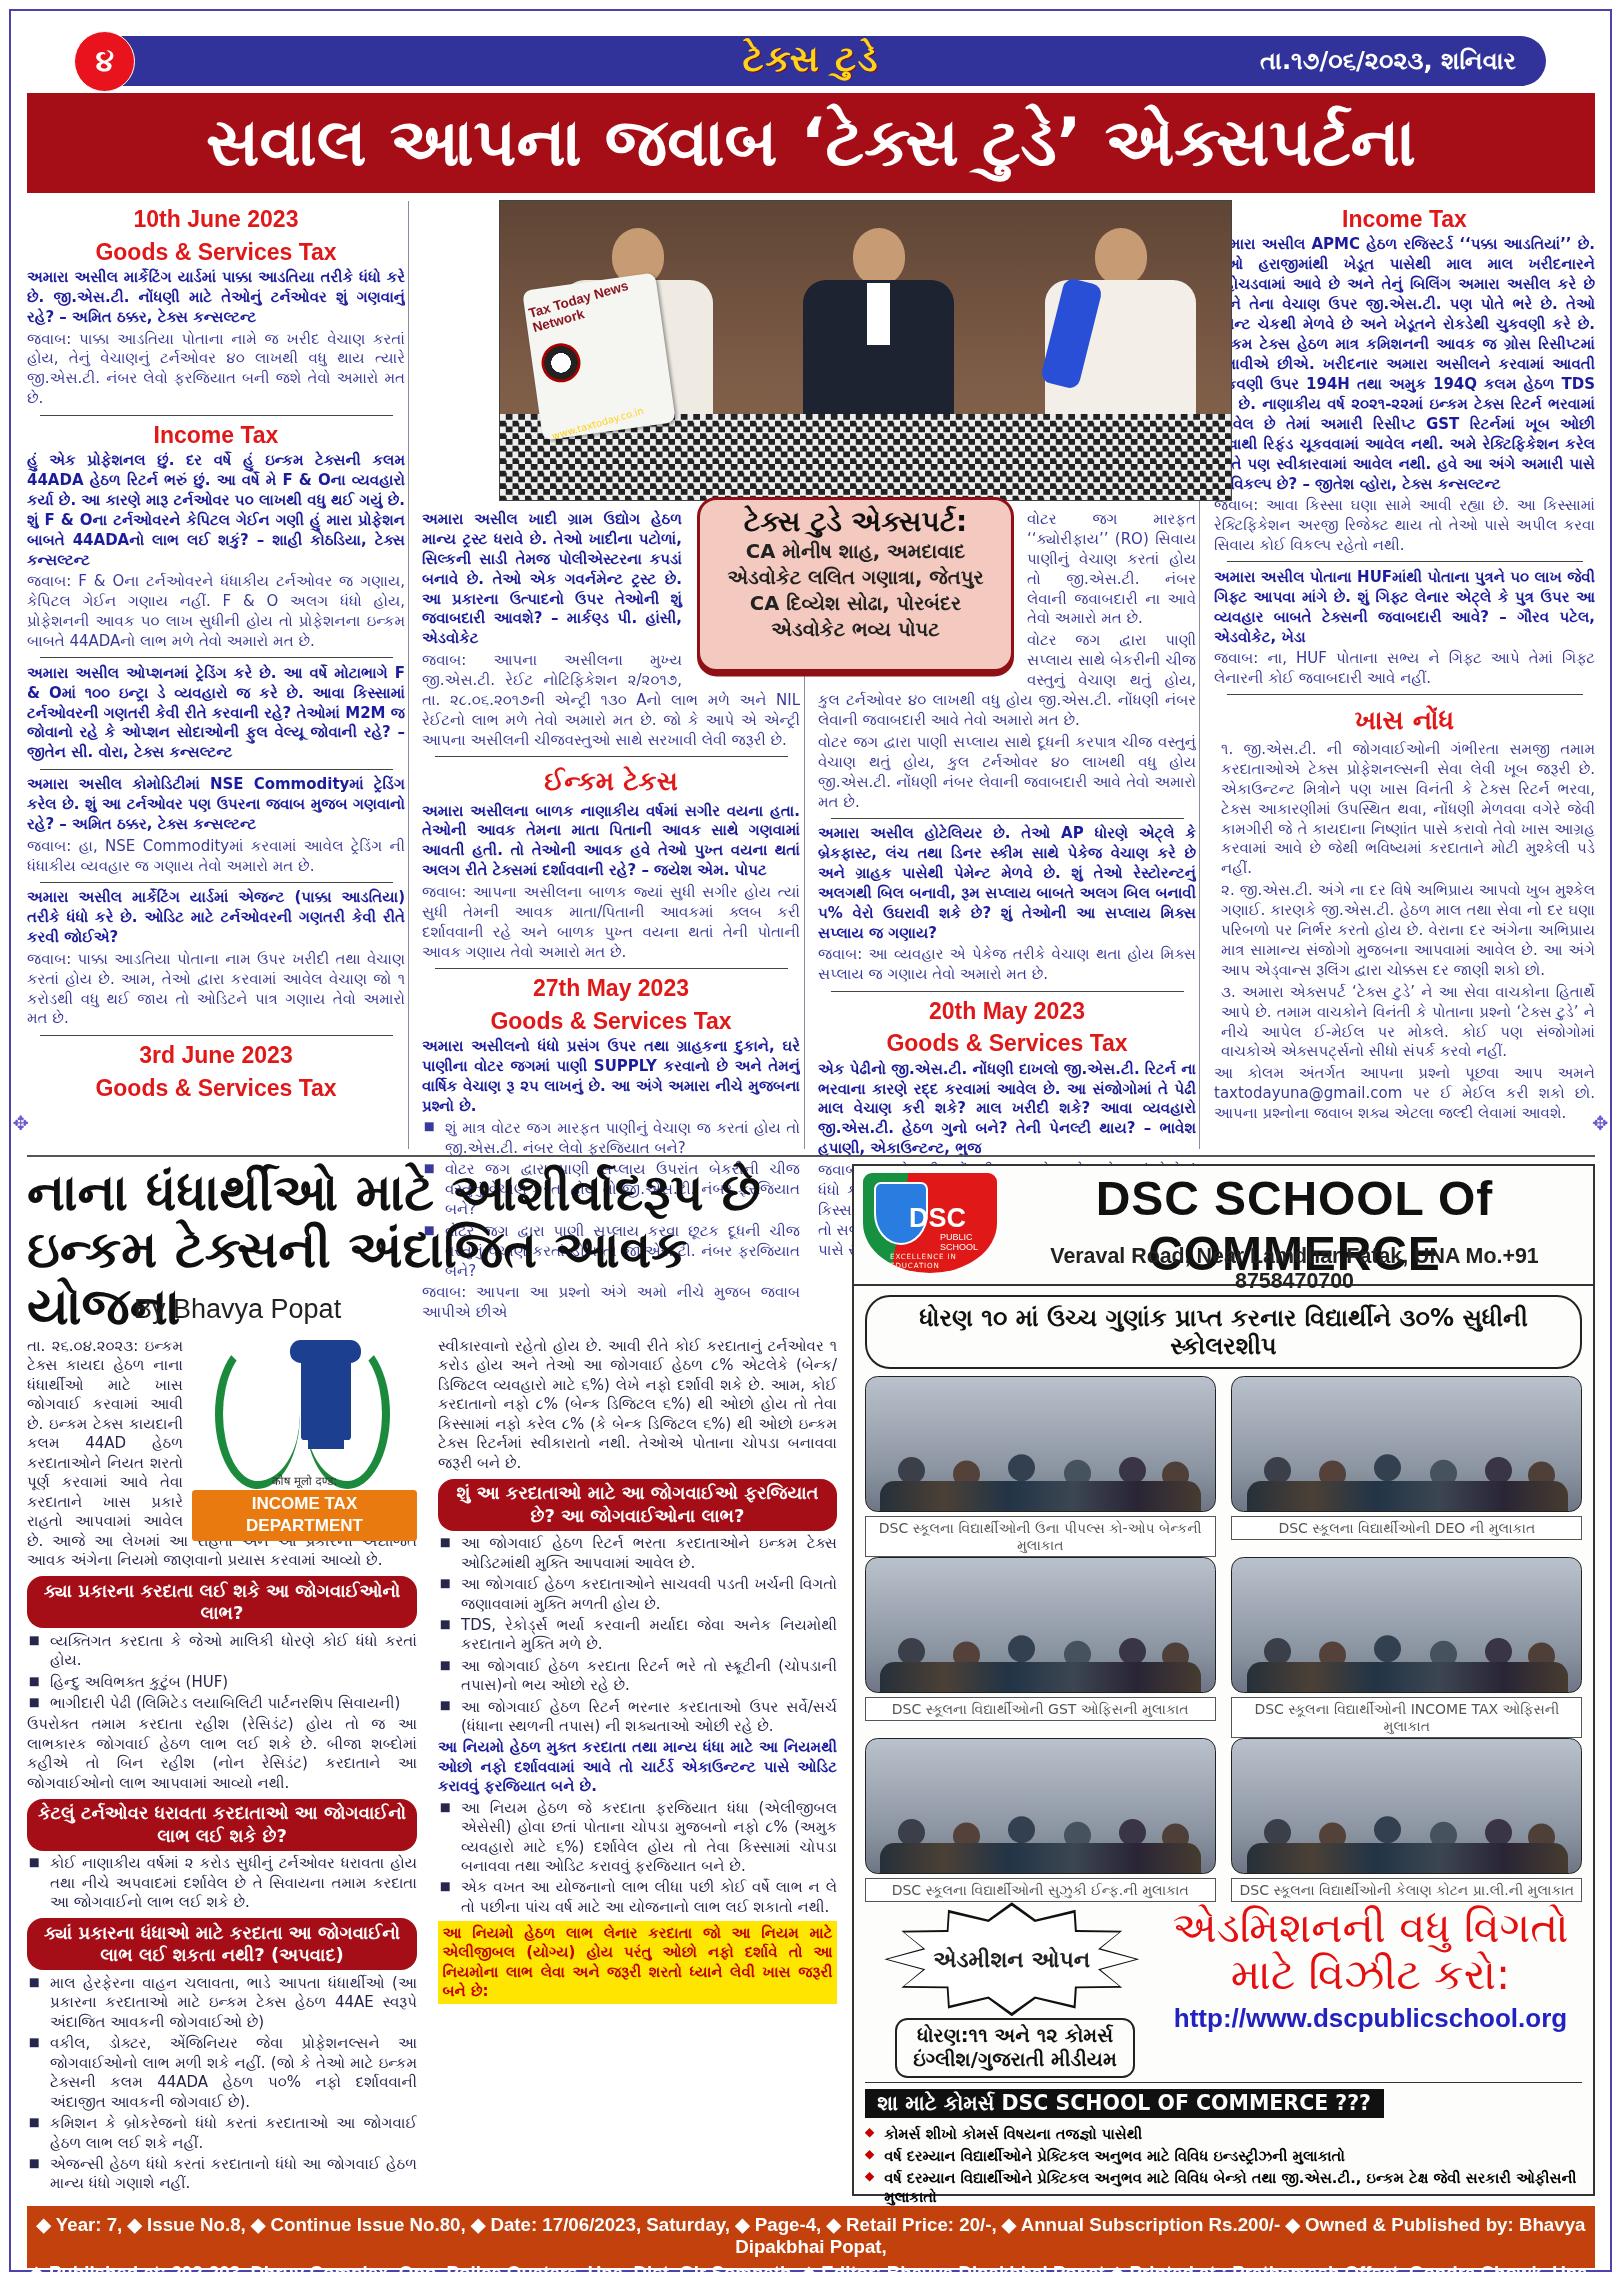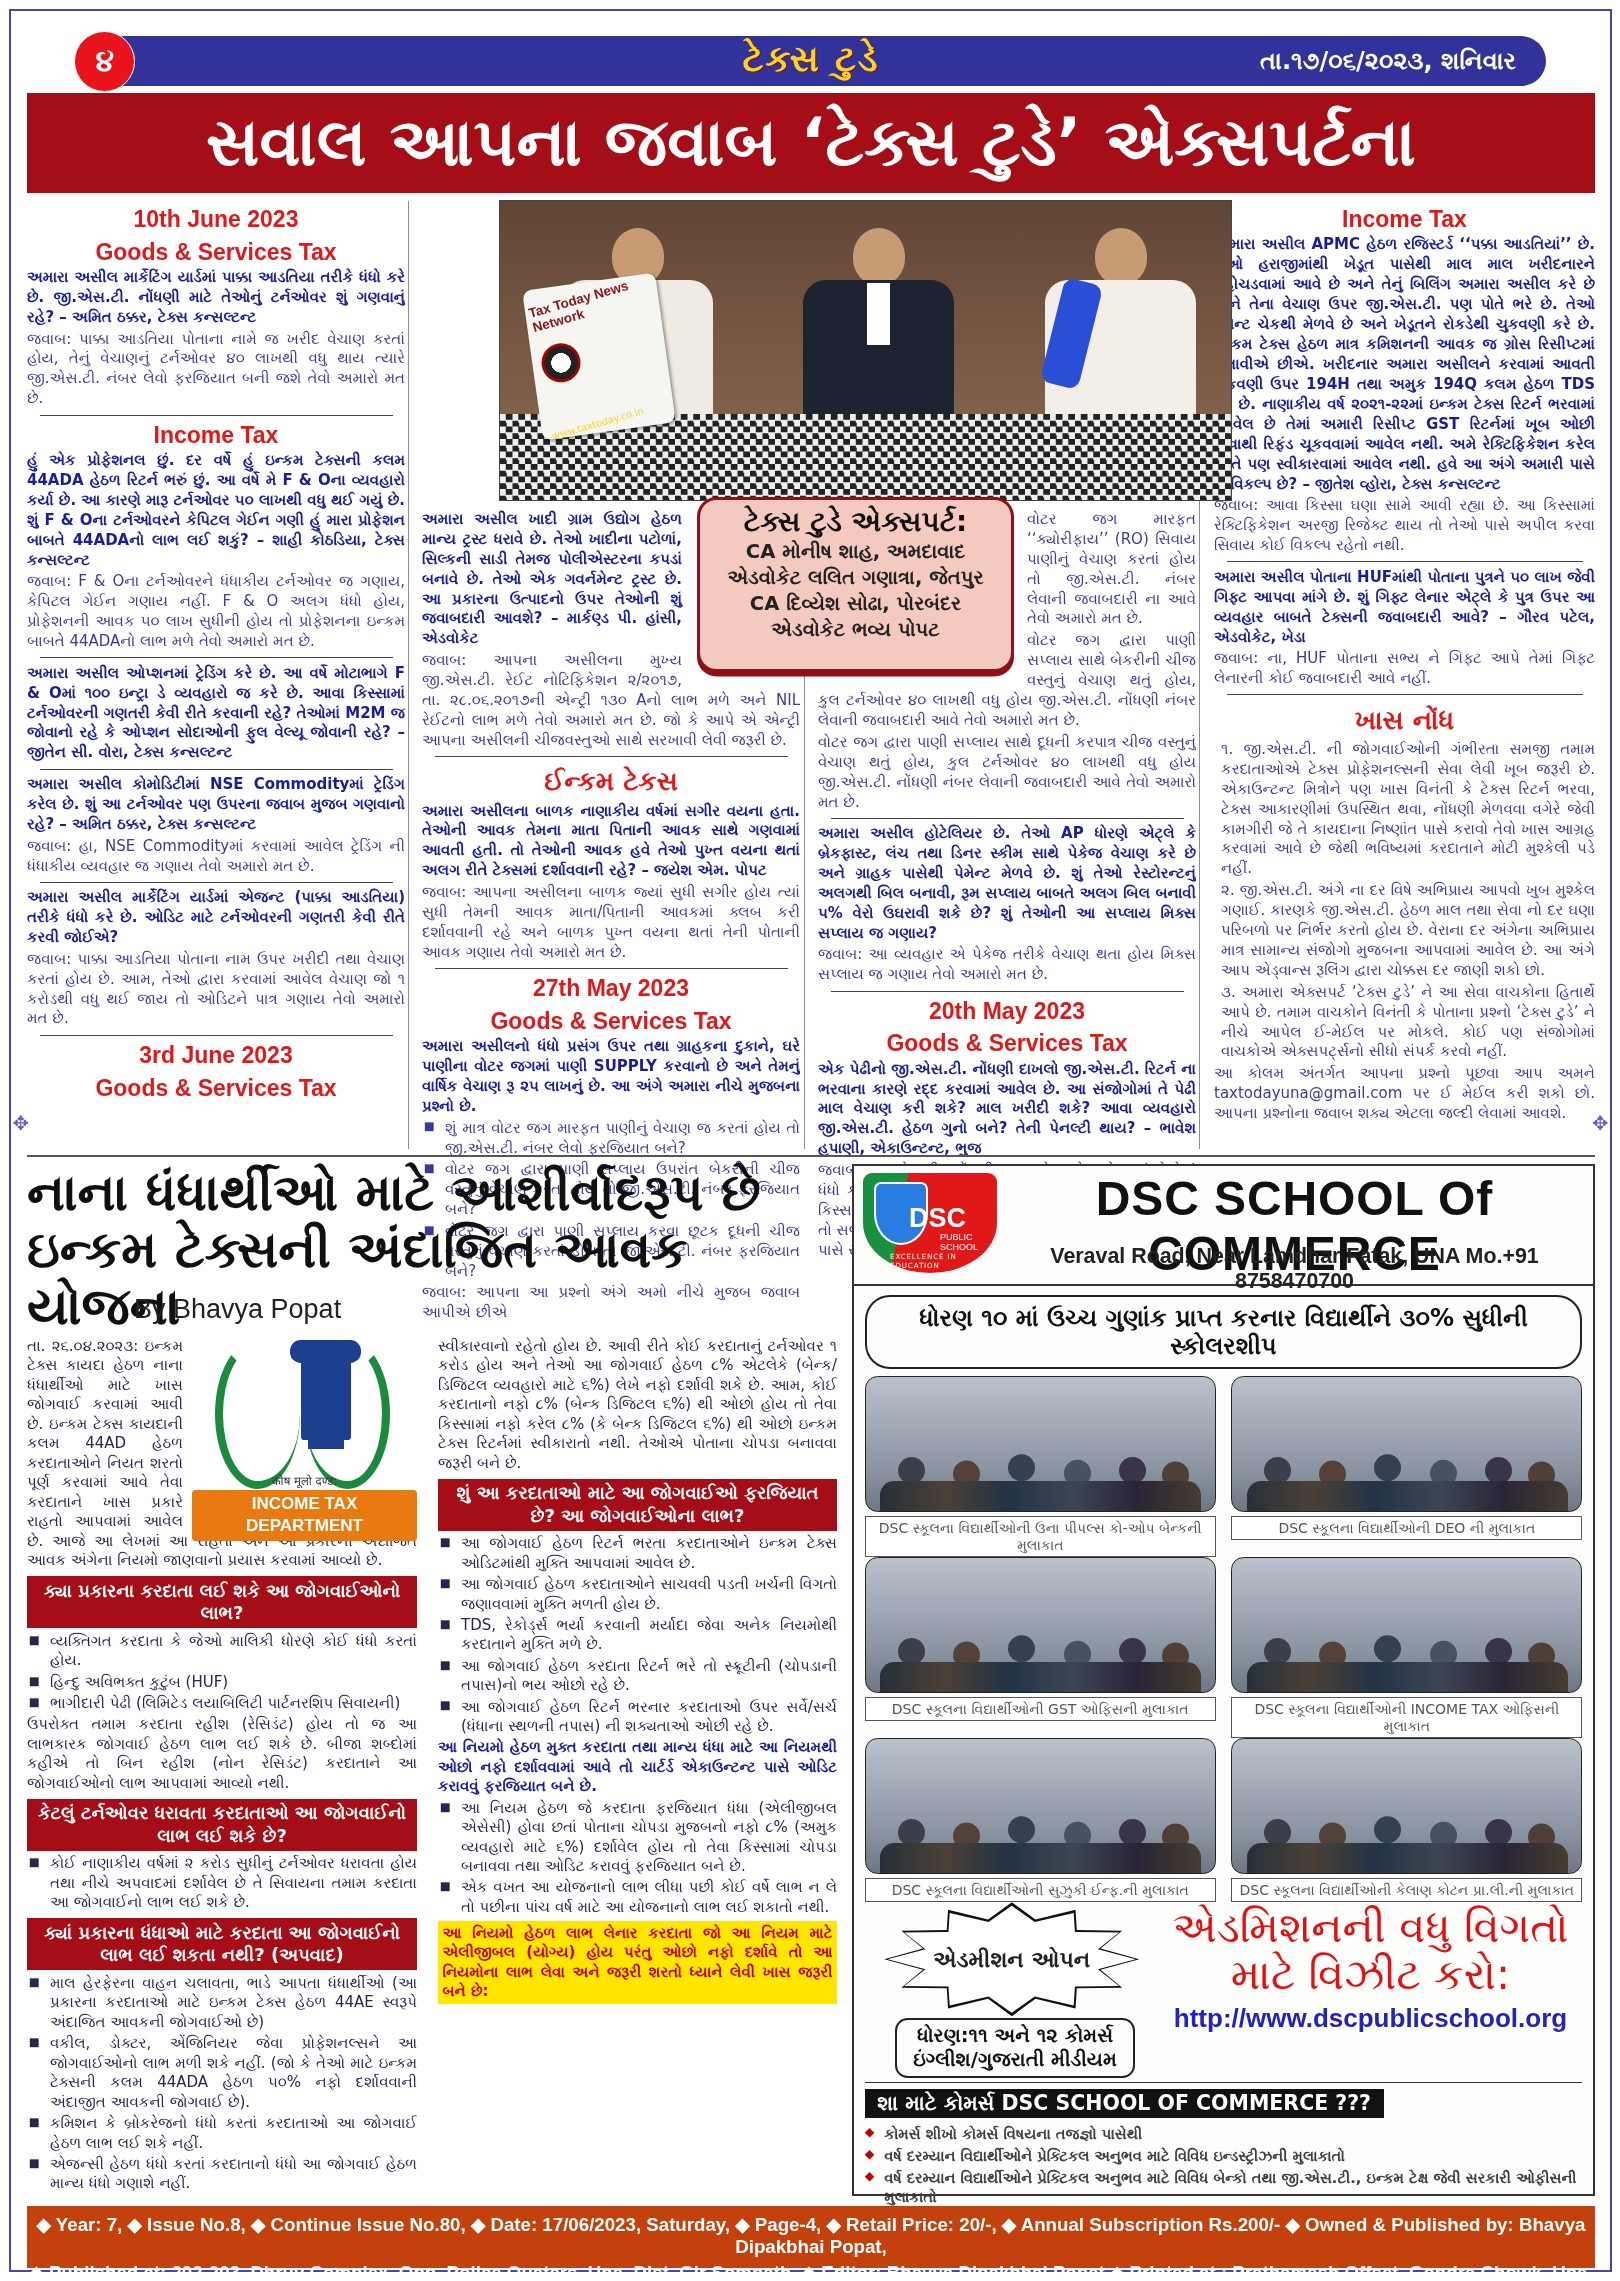--- a/index.html
+++ b/index.html
@@ -46,21 +46,21 @@
   
   .expert{position:absolute;left:697px;top:497px;width:317px;height:175px;background:#f4c9bf;border:3.6px solid #8f1016;border-radius:19.6px;text-align:center;padding-top:5.3px;box-sizing:border-box;box-shadow:0 4.5px 0 #8f1016;}
   .expert .t{font-size:28px;font-weight:bold;color:#111;}
   .expert .m{font-size:19.6px;color:#222;line-height:1.32;font-weight:bold;}
   
   .hsep{position:absolute;left:27px;top:1155px;width:1568px;border-top:2.7px double #555;}
   .a2-head{position:absolute;left:27px;top:1164px;width:806px;font-size:51px;font-weight:bold;color:#101010;line-height:1.12;}
   .a2-by{position:absolute;left:134px;top:1294px;font-size:27px;color:#222;font-family:"Liberation Sans",sans-serif;}
   .a2-col{position:absolute;top:1335px;height:859px;overflow:hidden;font-size:15px;line-height:1.3;text-align:justify;color:#26264f;}
   #ca{left:27px;width:390px;} #cb{left:438px;width:399px;}
-  .a2-col .b-redbar{background:#a50d17;color:#fff;font-weight:bold;text-align:center;font-size:18px;line-height:1.25;padding:3.6px 7.1px;margin:5.3px 0 3.6px;}
+  .a2-col .b-redbar{background:#a50d17;color:#fff;font-weight:bold;text-align:center;font-size:18px;line-height:1.25;padding:3.6px 7.1px;margin:5.3px 0 3.6px;border-radius:16px;}
   .a2-col .b-note{background:#ffe600;color:#c40000;font-weight:bold;padding:2.7px 4.5px;margin:3.6px 0;}
   .emblem{float:right;width:225px;height:185px;margin:3.6px 0 5.3px 9px;position:relative;}
   .wreath{position:absolute;left:23px;top:0;width:175px;height:134px;}
   .wr{position:absolute;top:0;width:77px;height:134px;border:8px solid #1c8a3c;border-radius:50%;}
   .wr.l{left:0;border-right:none;border-top-color:transparent;}
   .wr.r{right:0;border-left:none;border-top-color:transparent;}
   .lion{position:absolute;left:86px;top:5.3px;width:50px;height:96px;background:#1d3f8f;border-radius:7.1px 7.1px 3.6px 3.6px;}
   .lion::before{content:"";position:absolute;left:-10.7px;top:-3.6px;width:71px;height:23px;background:#1d3f8f;border-radius:10.7px;}
   .lion::after{content:"";position:absolute;left:7.1px;bottom:-9px;width:36px;height:10.7px;background:#1d3f8f;}
   .motto{position:absolute;left:0;top:135px;width:100%;text-align:center;font-size:11.6px;color:#333;}
@@ -85,21 +85,21 @@
   .ad-bottom{display:flex;padding:0 10.7px;height:175px;}
   .star-wrap{width:294px;position:relative;}
   .star-o{position:absolute;left:19.6px;top:0;width:255px;height:114px;background:#111;clip-path:polygon(100% 50%,84.8% 59.3%,93.3% 75%,75.5% 75.5%,75% 93.3%,59.3% 84.8%,50% 100%,40.7% 84.8%,25% 93.3%,24.5% 75.5%,6.7% 75%,15.2% 59.3%,0% 50%,15.2% 40.7%,6.7% 25%,24.5% 24.5%,25% 6.7%,40.7% 15.2%,50% 0%,59.3% 15.2%,75% 6.7%,75.5% 24.5%,93.3% 25%,84.8% 40.7%);}
   .star-i{position:absolute;left:23px;top:3.6px;width:248px;height:107px;background:#fff;clip-path:polygon(100% 50%,84.8% 59.3%,93.3% 75%,75.5% 75.5%,75% 93.3%,59.3% 84.8%,50% 100%,40.7% 84.8%,25% 93.3%,24.5% 75.5%,6.7% 75%,15.2% 59.3%,0% 50%,15.2% 40.7%,6.7% 25%,24.5% 24.5%,25% 6.7%,40.7% 15.2%,50% 0%,59.3% 15.2%,75% 6.7%,75.5% 24.5%,93.3% 25%,84.8% 40.7%);display:flex;align-items:center;justify-content:center;font-size:22px;font-weight:bold;color:#222;}
   .std-box{position:absolute;left:30px;top:116px;width:233px;border:2.7px solid #222;border-radius:12.5px;text-align:center;font-weight:bold;color:#111;font-size:19.6px;padding:3.6px 1.8px;line-height:1.25;}
   .cta{flex:1;text-align:center;}
   .cta .red{color:#e41010;font-weight:normal;font-size:42px;line-height:1.12;margin-top:1.8px;}
   .cta .url{color:#2222c0;font-weight:bold;font-size:26px;margin-top:5.3px;font-family:"Liberation Sans",sans-serif;}
   .why{margin:5.3px 10.7px 0;border-top:1.8px solid #333;padding-top:5.3px;}
   .why-h{display:inline-block;background:#111;color:#fff;font-weight:bold;font-size:20.5px;padding:2.7px 12.5px;margin-bottom:3.6px;}
-  .why-item{position:relative;padding-left:19.6px;font-size:14.7px;color:#404040;font-weight:bold;line-height:1.3;margin:2.7px 0;}
+  .why-item{position:relative;padding-left:19.6px;font-size:14.7px;color:#000000;font-weight:bold;line-height:1.3;margin:2.7px 0;}
   .why-item::before{content:"◆";position:absolute;left:0;top:0;color:#c40000;font-size:12.5px;}
   
   .foot{position:absolute;left:27px;top:2206px;width:1568px;height:62px;background:#c2410c;color:#fff;text-align:center;font-weight:bold;font-family:"Liberation Sans",sans-serif;}
   .foot .l1{font-size:18.7px;padding-top:8px;}
   .foot .l2{font-size:18.7px;padding-top:3.6px;}
 </style>
 </head>
 <body>
 
 <div class="frame"></div>

